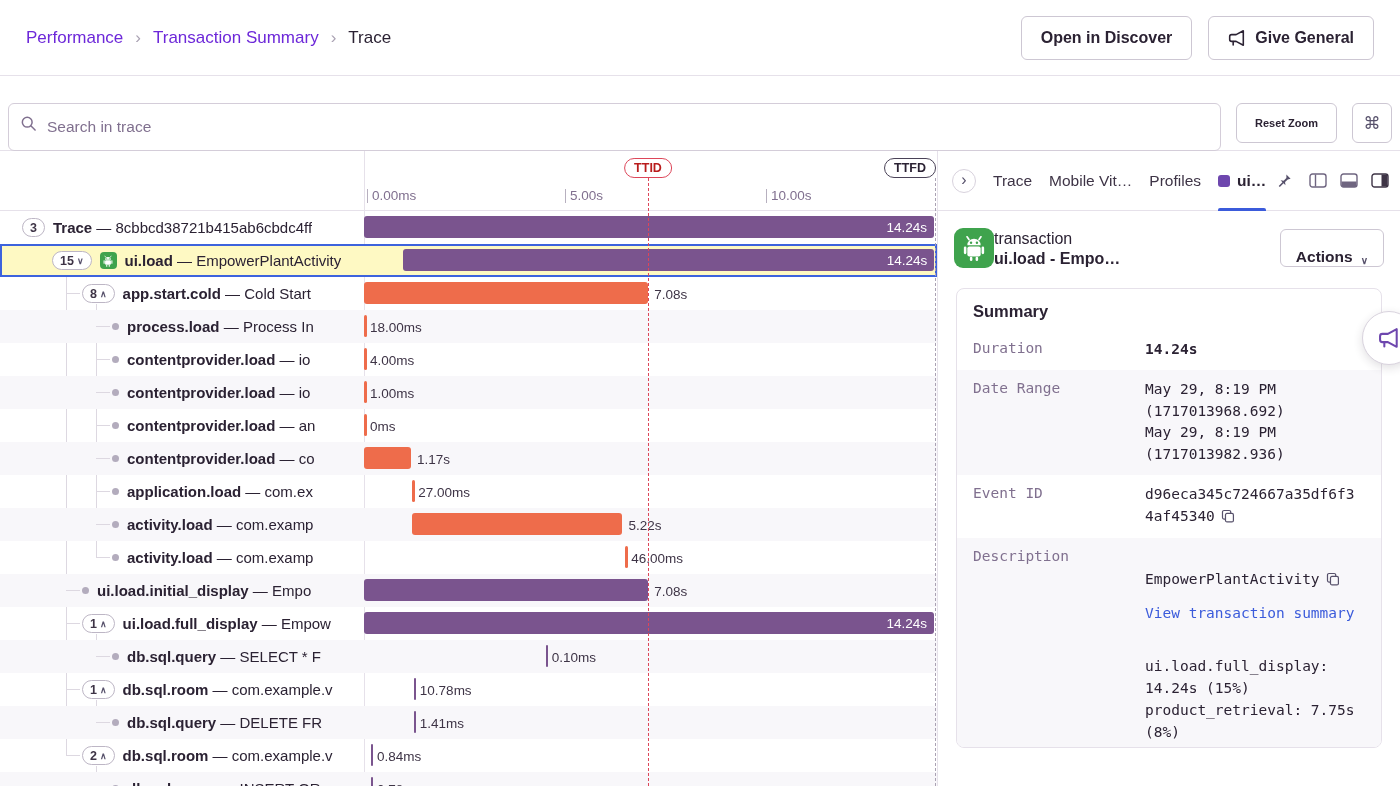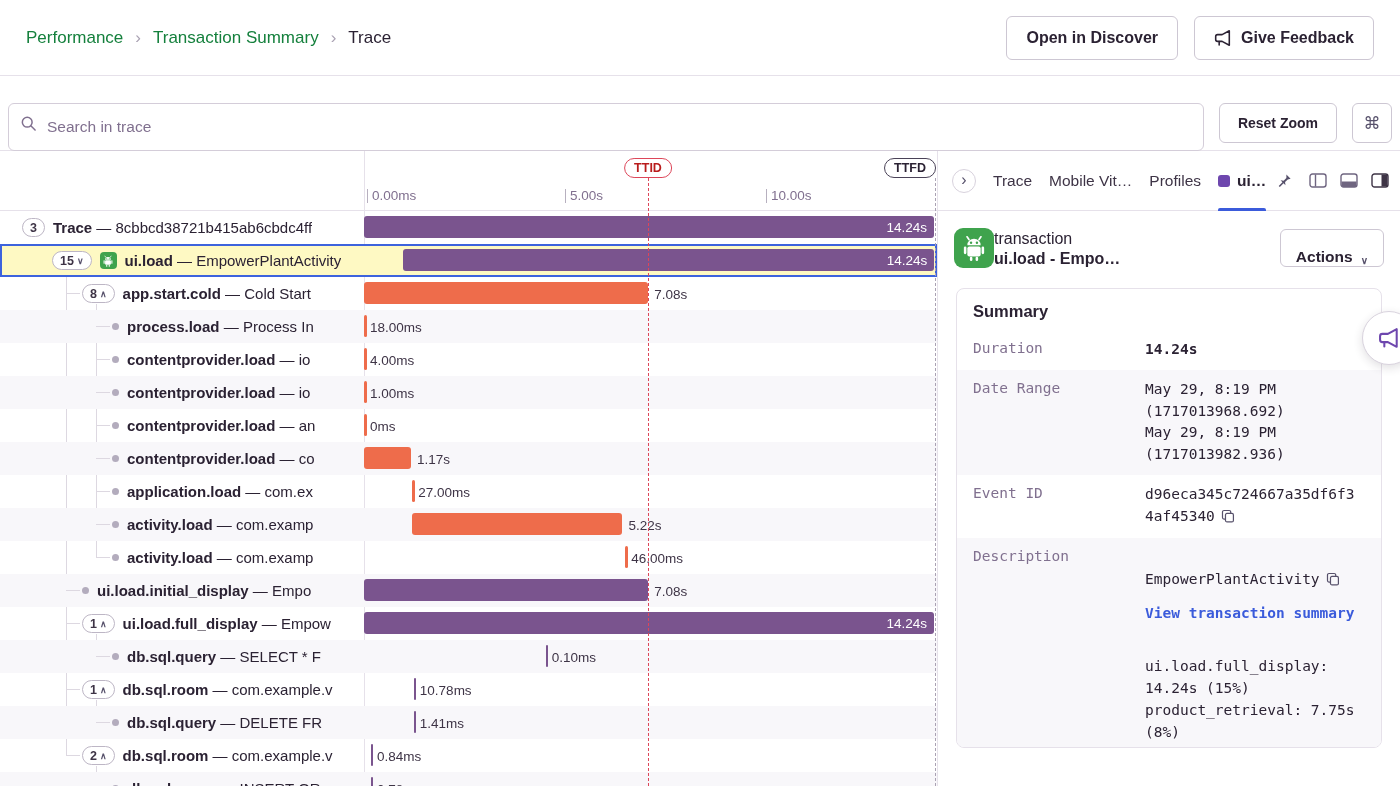--- a/index.html
+++ b/index.html
@@ -3,38 +3,38 @@
 <meta charset="utf-8">
 <style>
   * { box-sizing: border-box; margin: 0; padding: 0; }
   html,body { width:1400px; height:787px; overflow:hidden; background:#fff;
     font-family:"Liberation Sans", sans-serif; color:#2b2233; }
 
   
   .top-header { height:76px; border-bottom:1px solid #e6e1ea; display:flex;
     align-items:center; justify-content:space-between; padding:0 26px; }
   .breadcrumb { display:flex; align-items:center; font-size:17px; }
-  .crumb { color:#15803d; cursor:pointer; }
+  .crumb { color:#6d28d9; cursor:pointer; }
   .crumb.current { color:#2b2233; }
   .crumb-sep { color:#aaa2b3; margin:0 12px; font-size:17px; }
   .hdr-buttons { display:flex; gap:16px; }
   .btn { display:inline-flex; align-items:center; gap:9px; height:44px; padding:0 19px;
     border:1px solid #cdc7d3; border-radius:6px; background:#fff; font-size:16px;
     font-weight:700; color:#2b2233; cursor:pointer; font-family:inherit; }
   .btn svg { flex:none; }
 
   
   .toolbar { display:flex; gap:15px; margin:27px 8px 7px 8px; height:40px; }
   .search-wrap { flex:1; position:relative; }
   .search-wrap svg { position:absolute; left:12px; top:12px; }
   .search-input { width:100%; height:48px; border:1px solid #d4cdd9; border-radius:6px;
     padding:0 12px 0 38px; font-size:15.5px; font-family:inherit; color:#2b2233; outline:none; }
   .search-input::placeholder { color:#80708f; }
   .btn-sm { height:40px; padding:0 18px; border:1px solid #cdc7d3; border-radius:6px;
-    background:#fff; font-size:14px; font-weight:700; color:#2b2233; cursor:pointer; font-family:inherit; }
+    background:#fff; font-size:11px; font-weight:700; color:#2b2233; cursor:pointer; font-family:inherit; }
   .btn-kbd { width:40px; padding:0; font-size:17px; color:#57516b; font-weight:400; }
 
   
   .trace { display:flex; border-top:1px solid #e6e1ea; height:636px; }
   .left-pane { width:938px; flex:none; position:relative; overflow:hidden;
     border-right:1px solid #e6e1ea; }
   .right-pane { flex:1; position:relative; overflow:hidden; }
 
   
   .axis { height:60px; border-bottom:1px solid #e6e1ea; position:relative; }
@@ -111,21 +111,21 @@
   .gen { border:1px solid #e6e1ea; border-radius:8px; margin:6px 18px 0 18px; overflow:hidden;
     height:460px; }
   .gen-head { font-size:16.5px; font-weight:700; padding:13px 16px 9px 16px; }
   .kv { display:flex; gap:12px; padding:9px 16px; }
   .kv.shaded { background:#f8f7fa; }
   .k { width:160px; flex:none; font-family:"DejaVu Sans Mono", monospace; font-size:14.5px;
     color:#80708f; display:flex; align-items:flex-start; gap:6px; padding-top:1px; }
   .v { flex:1; max-width:212px; font-family:"DejaVu Sans Mono", monospace; font-size:14.5px;
     color:#2b2233; line-height:1.5; white-space:pre-line; overflow-wrap:break-word; }
   .v.breakall { word-break:break-all; }
-  .v-link { color:#3b5bdb; cursor:pointer; margin-top:10px;font-weight:bold; }
+  .v-link { color:#3b5bdb; cursor:pointer; margin-top:10px; }
   .v-metrics { margin-top:10px; }
   .copy-ic { display:inline-block; vertical-align:-2px; margin-left:6px; cursor:pointer; }
 
   .fab { position:absolute; top:160px; right:-16px; width:54px; height:54px; border-radius:50%;
     background:#fff; border:1px solid #d9d3de; box-shadow:0 3px 10px rgba(43,34,51,.14);
     display:flex; align-items:center; justify-content:center; z-index:10; cursor:pointer; }
 </style>
 </head>
 <body>
 
@@ -139,21 +139,21 @@
   </div>
   <div class="hdr-buttons">
     <button class="btn">
         <span>Open in Discover</span>
       </button>
     <button class="btn">
       <svg width="18" height="18" viewBox="0 0 16 16">
         <path d="M13.6 1.6v12.8L7.2 11H3.2A1.7 1.7 0 0 1 1.5 9.3V6.7A1.7 1.7 0 0 1 3.2 5h4z" fill="none" stroke="#2b2233" stroke-width="1.4" stroke-linejoin="round"></path>
         <path d="M4.6 11.2v3" stroke="#2b2233" stroke-width="1.4" stroke-linecap="round"></path>
       </svg>
-      <span>Give Feedback</span>
+      <span>Give General</span>
     </button>
   </div>
 </div>
 
 <div class="toolbar">
   <div class="search-wrap">
     <svg width="17" height="17" viewBox="0 0 16 16">
       <circle cx="6.8" cy="6.8" r="4.6" fill="none" stroke="#80708f" stroke-width="1.4"></circle>
       <line x1="10.4" y1="10.4" x2="14.2" y2="14.2" stroke="#80708f" stroke-width="1.4" stroke-linecap="round"></line>
     </svg>

